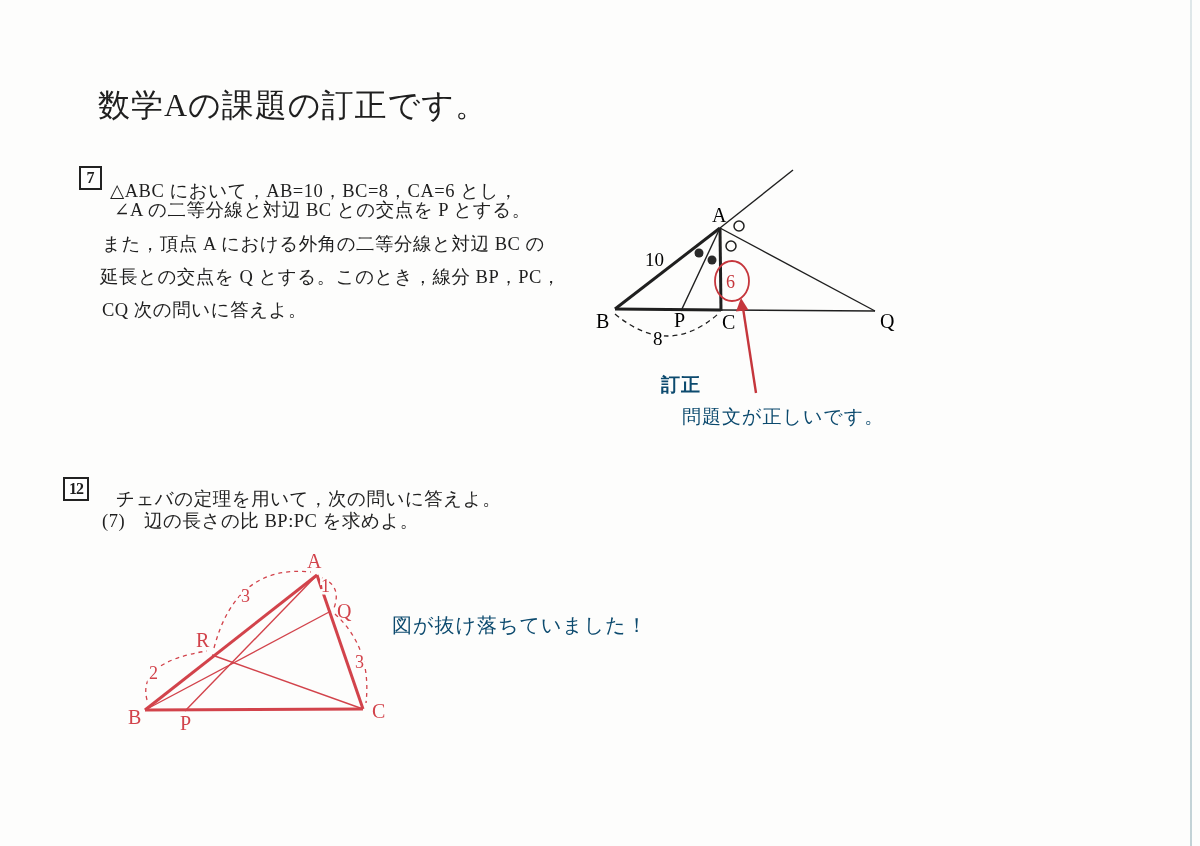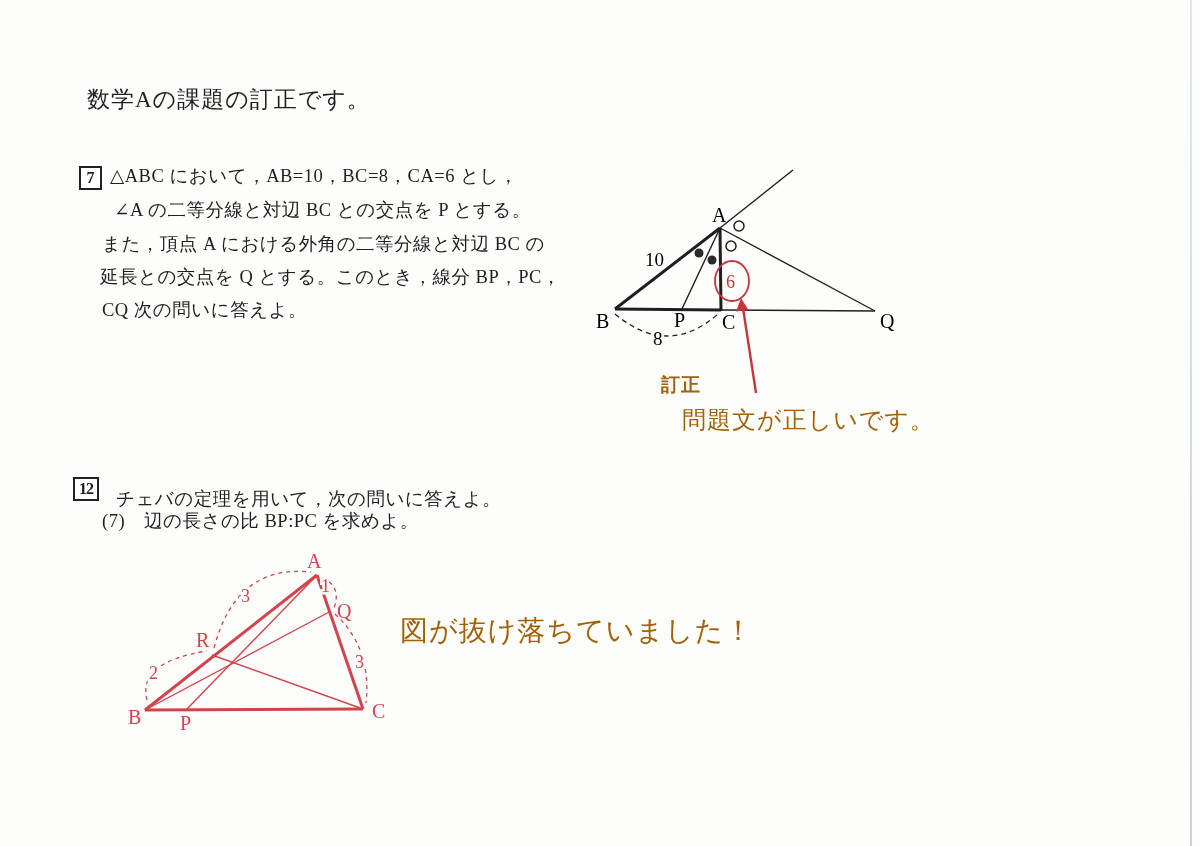--- a/index.html
+++ b/index.html
@@ -5,47 +5,47 @@
   html,body{margin:0;padding:0;}
   body{
     width:1200px;height:846px;position:relative;overflow:hidden;
     background:#fdfdfc;
     font-family:"Liberation Serif","DejaVu Serif",serif;
     color:#1f1f1f;
   }
   .abs{position:absolute;}
   
   .scan-edge{position:absolute;right:8px;top:0;width:2px;height:846px;background:linear-gradient(#dfe7e9,#c2d2d6);} 
-  .page-title{left:87px;top:84px;font-size:23px;letter-spacing:1px;text-align:right;}
+  .page-title{left:98px;top:84px;font-size:32px;letter-spacing:1px;text-align:right;}
   .prob-box{
     border:2px solid #222;display:flex;align-items:center;justify-content:center;
     font-weight:bold;font-size:16px;line-height:1;background:#fff;
   }
   .box7{left:79px;top:166px;width:19px;height:20px;}
-  .box12{left:73px;top:477px;width:22px;height:20px;letter-spacing:-1px;align-items:center;}
+  .box12{left:63px;top:477px;width:22px;height:20px;letter-spacing:-1px;align-items:center;}
   .body-line{font-size:18.5px;letter-spacing:0.5px;white-space:nowrap;}
-  .red{color:#a16207;}
+  .red{color:#0c4a6e;}
   .red-note{font-family:"Liberation Sans","DejaVu Sans",sans-serif;}
   .teisei{left:661px;top:372px;font-size:19px;font-weight:bold;letter-spacing:1px;}
-  .teisei-note{left:682px;top:404px;font-size:24px;letter-spacing:1px;}
-  .fig2-note{left:400px;top:612px;font-size:28px;letter-spacing:1px;text-align:center;}
+  .teisei-note{left:682px;top:404px;font-size:19px;letter-spacing:1px;}
+  .fig2-note{left:392px;top:612px;font-size:20px;letter-spacing:1px;text-align:center;}
   svg text{font-family:"Liberation Serif","DejaVu Serif",serif;}
   .halo{paint-order:stroke;stroke:#fdfdfc;stroke-width:5px;}
 </style>
 </head>
 <body>
 
 <div class="scan-edge"></div>
 
 <div class="abs page-title">数学Aの課題の訂正です。</div>
 
 <div class="abs prob-box box7">
   <span>7</span>
 </div>
-<div class="abs body-line" style="left:110px;top:163px;text-align:center;">△ABC において，AB=10，BC=8，CA=6 とし，</div>
+<div class="abs body-line" style="left:110px;top:178px;text-align:center;">△ABC において，AB=10，BC=8，CA=6 とし，</div>
 <div class="abs body-line" style="left:114px;top:197px;">∠A の二等分線と対辺 BC との交点を P とする。</div>
 <div class="abs body-line" style="left:102px;top:231px;text-align:right;">また，頂点 A における外角の二等分線と対辺 BC の</div>
 <div class="abs body-line" style="left:100px;top:264px;">延長との交点を Q とする。このとき，線分 BP，PC，</div>
 <div class="abs body-line" style="left:102px;top:297px;">CQ 次の問いに答えよ。</div>
 
 <svg class="abs" style="left:590px;top:150px;" width="330" height="255" viewBox="0 0 330 255">
   <g stroke="#1f1f1f" fill="none">
 
     <path d="M130 78 L203 20" stroke-width="1.4"></path>
     <path d="M130 78 L91 161" stroke-width="1.4"></path>

